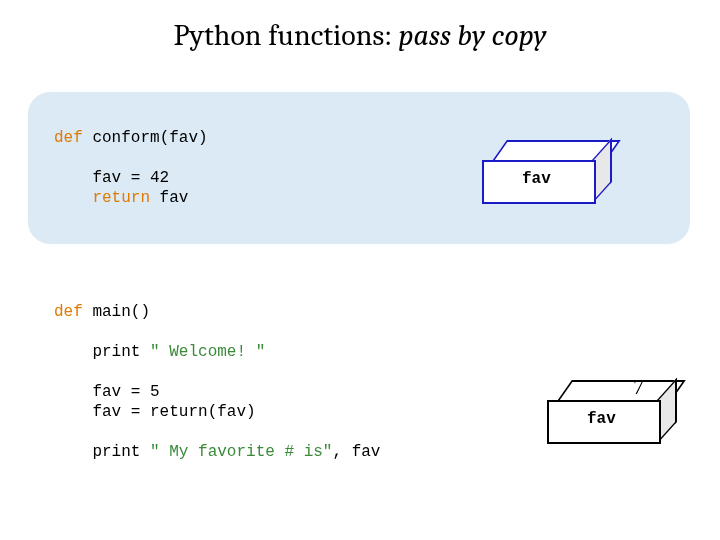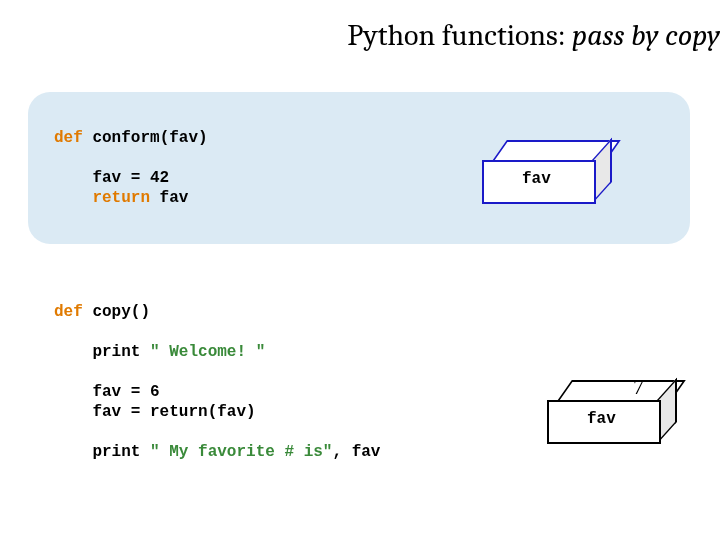--- a/index.html
+++ b/index.html
@@ -6,38 +6,38 @@
     margin: 0;
     padding: 0;
     width: 720px;
     height: 540px;
     background: #fff;
     font-family: Cambria, Georgia, serif;
     position: relative;
     overflow: hidden;
   }
   .title {
-    text-align: right;
+    text-align: center;
     font-size: 30px;
     margin-top: 18px;
     color: #000;
   }
   .title .ital { font-style: italic; }
   .bluebox {
     position: absolute;
     left: 28px;
     top: 92px;
     width: 662px;
     height: 152px;
     background: #dbeaf4;
     border-radius: 22px;
   }
   .code {
     font-family: "Courier New", monospace;
-    font-weight: bold;
+    font-weight: normal;
     font-size: 16px;
     line-height: 1.25;
     white-space: pre;
     position: absolute;
   }
   .conform-code { left: 54px; top: 128px; }
   .main-code { left: 54px; top: 302px; }
   .kw-def { color: #e07a00; }
   .strlit { color: #3a8a3a; }
 
@@ -101,25 +101,25 @@
   <span>Python functions: </span><span class="ital">pass by copy</span>
 </div>
 
 <div class="bluebox"></div>
 
 <div class="code conform-code"><span class="kw-def">def</span><span> conform(fav)</span>
 
 <span>    fav = 42</span>
 <span>    </span><span class="kw-def">return</span><span> fav</span></div>
 
-<div class="code main-code"><span class="kw-def">def</span><span> copy()</span>
+<div class="code main-code"><span class="kw-def">def</span><span> main()</span>
 
 <span>    print </span><span class="strlit">" Welcome! "</span>
 
-<span>    fav = 6</span>
+<span>    fav = 5</span>
 <span>    fav = return(fav)</span>
 
 <span>    print </span><span class="strlit">" My favorite # is"</span><span>, fav</span></div>
 
 <div class="cube cube-blue" style="left:482px; top:140px;">
   <div class="top"></div>
   <div class="side"></div>
   <div class="front"></div>
   <div class="lbl" style="left:40px; top:30px;">fav</div>
 </div>

